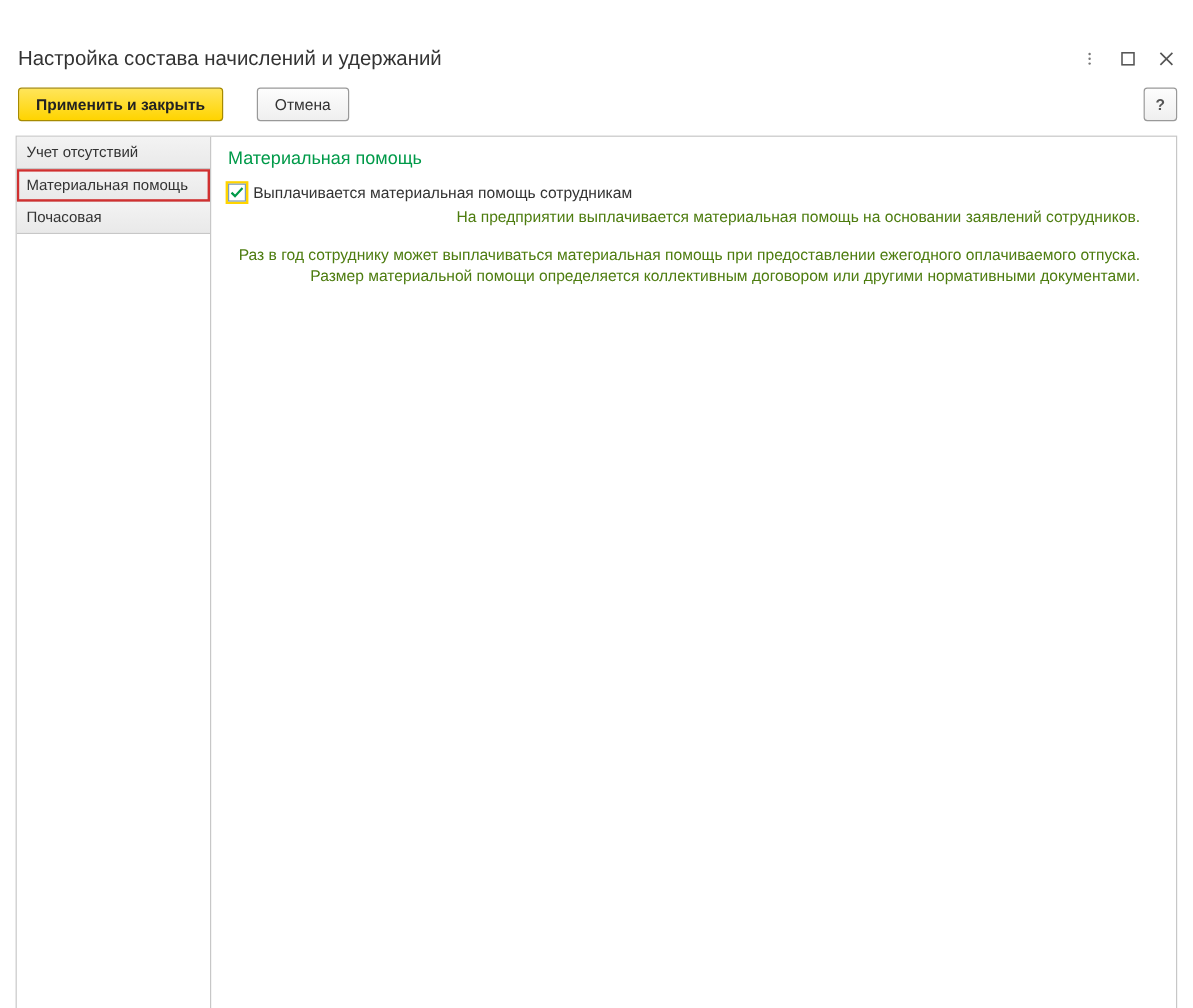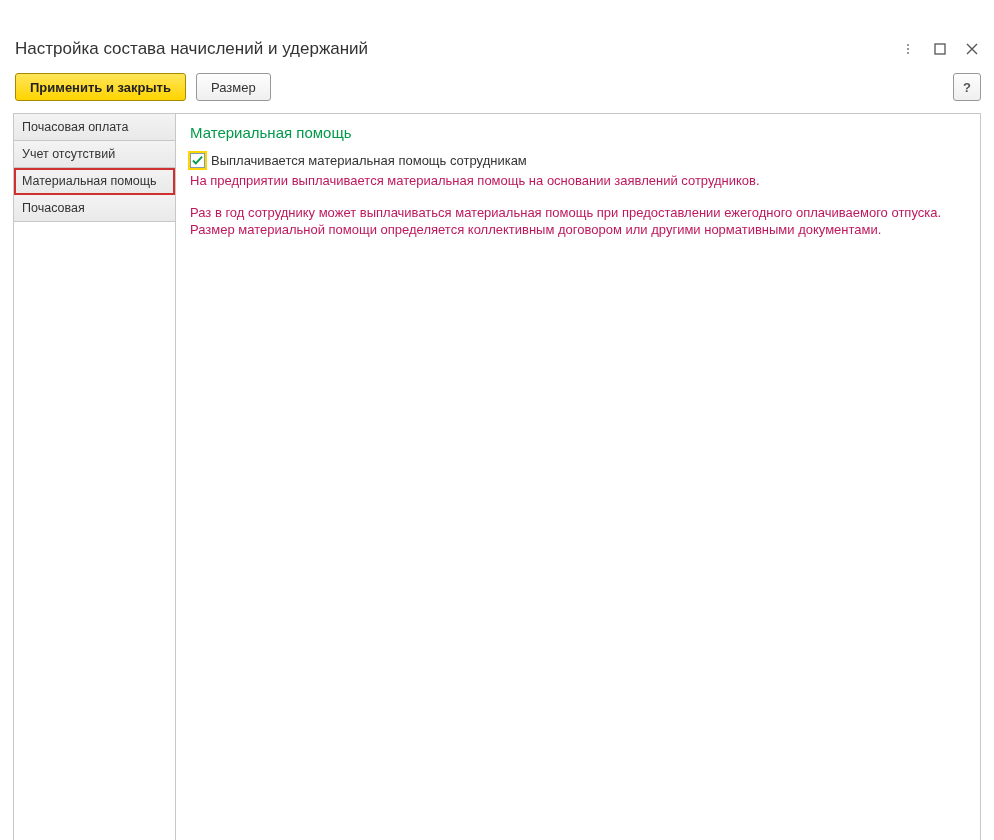--- a/index.html
+++ b/index.html
@@ -36,21 +36,21 @@
     cursor: pointer;
     color: #555;
   }
   .tb-btn svg { width: 14px; height: 14px; }
   .dots { flex-direction: column; gap: 2px; }
   .dots span { width: 2px; height: 2px; background: #777; border-radius: 50%; display:block; }
 
   .toolbar {
     display: flex; align-items: center;
     padding: 6px 12px 12px 14px;
-    gap: 10px;
+    gap: 28px;
   }
   .btn {
     height: 28px;
     border: 1px solid #999;
     border-radius: 3px;
     background: linear-gradient(#fdfdfd,#efefef);
     padding: 0 14px;
     font-size: 13px;
     display: inline-flex; align-items: center; justify-content: center;
     cursor: pointer;
@@ -123,24 +123,25 @@
     display: inline-flex; align-items: center; justify-content: center;
     cursor: pointer;
   }
   .checkbox.highlight {
     box-shadow: 0 0 0 2px #ffd400;
   }
   .checkbox svg { width: 11px; height: 11px; }
   .opt-label { font-size: 13px; color: #333; cursor: pointer; }
   .opt-desc {
     font-size: 13px;
-    color: #be185d;
+    color: #4d7c0f;
     line-height: 1.35;
     margin-left: 0;
     max-width: 760px;
+    text-align: right;
   }
 </style>
 </head>
 <body>
 
 <div class="window">
 
   <div class="titlebar">
     <div class="titlebar-title">Настройка состава начислений и удержаний</div>
     <div class="titlebar-controls">
@@ -157,29 +158,28 @@
       <div class="tb-btn">
         <svg viewBox="0 0 14 14">
             <path d="M2 2 L12 12 M12 2 L2 12" stroke="#555" stroke-width="1.4"></path>
           </svg>
       </div>
     </div>
   </div>
 
   <div class="toolbar">
     <button class="btn btn-primary">Применить и закрыть</button>
-    <button class="btn">Размер</button>
+    <button class="btn">Отмена</button>
     <div class="toolbar-spacer"></div>
     <button class="btn btn-help">?</button>
   </div>
 
   <div class="body">
 
     <div class="sidebar">
-      <div class="side-item">Почасовая оплата</div>
       <div class="side-item">Учет отсутствий</div>
       <div class="side-item selected">Материальная помощь</div>
       <div class="side-item">Почасовая</div>
       <div class="side-filler"></div>
     </div>
 
     <div class="content">
       <div class="section-title">Материальная помощь</div>
 
       <div class="opt-block">

